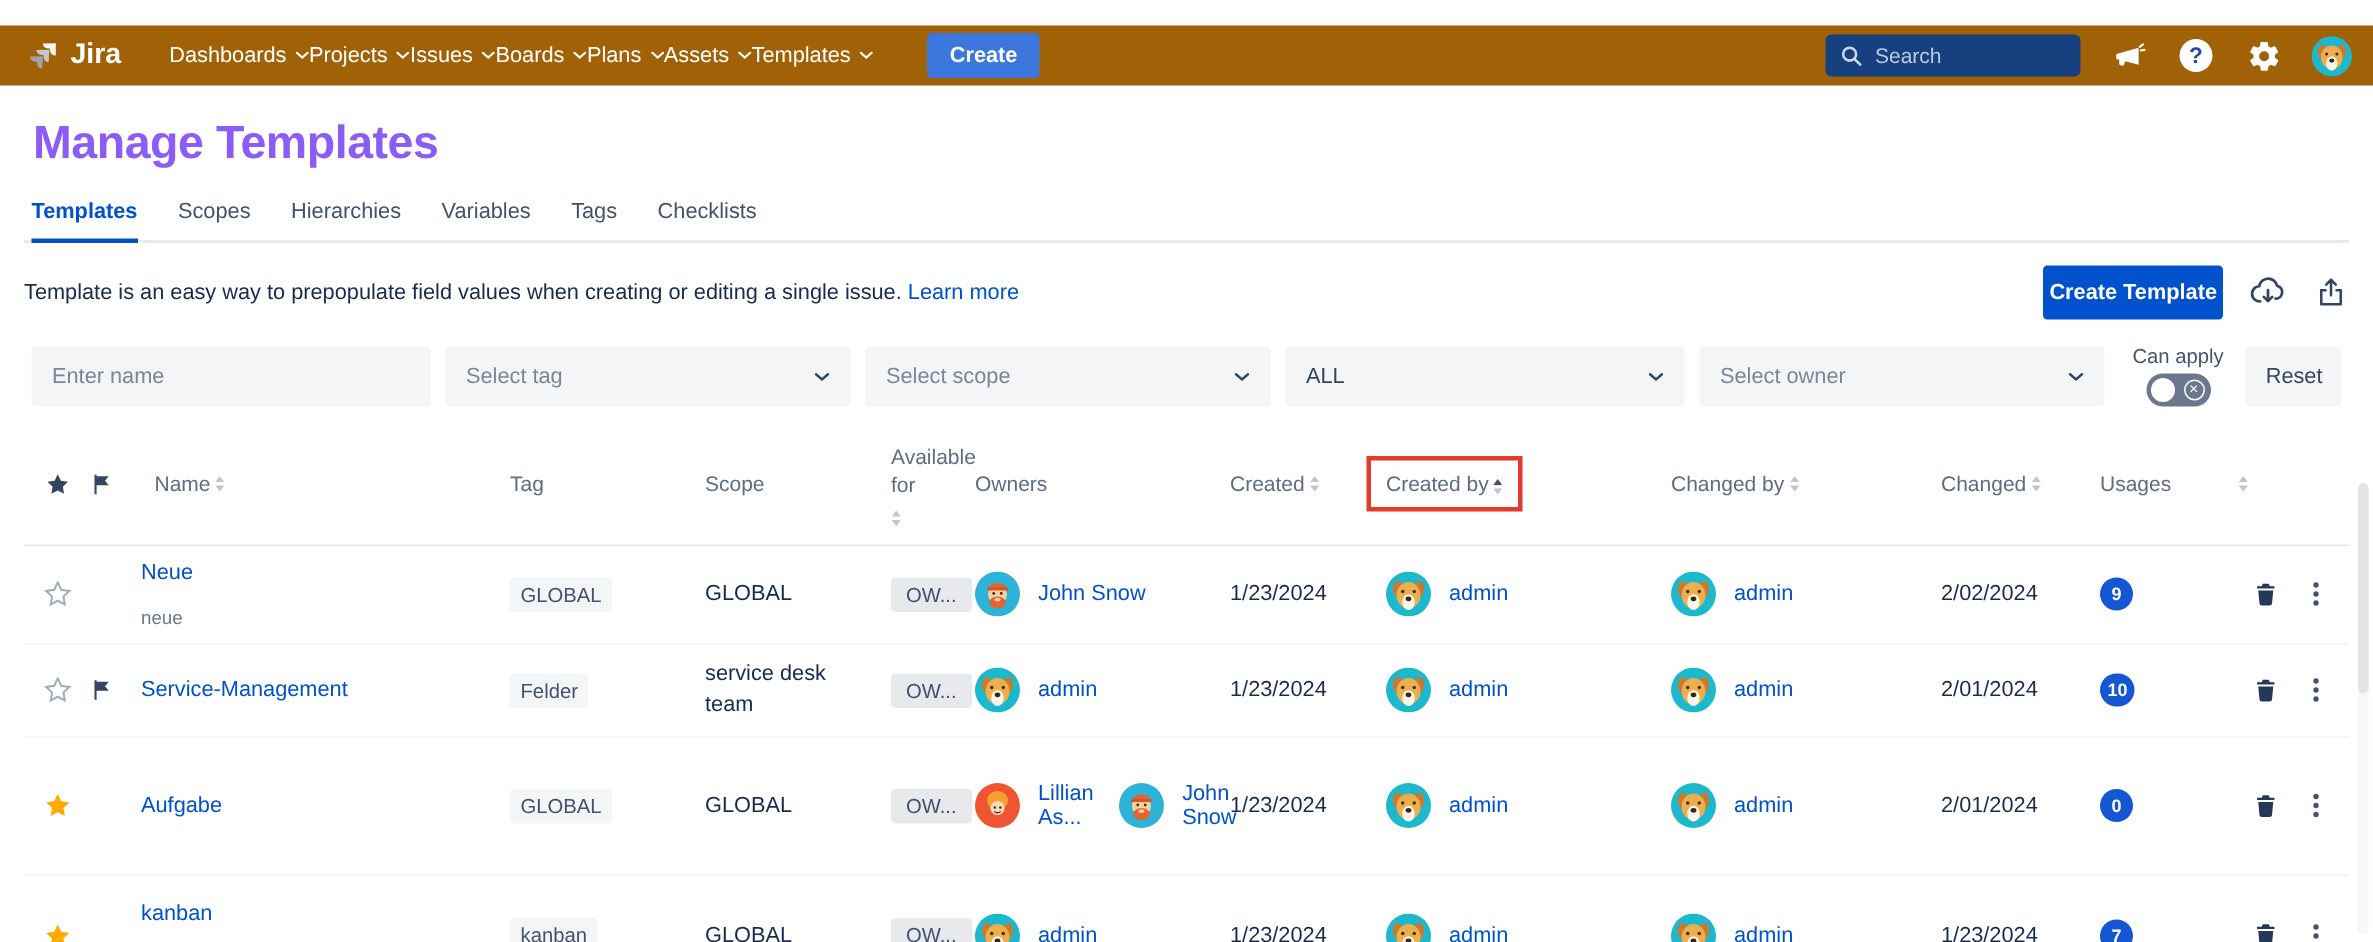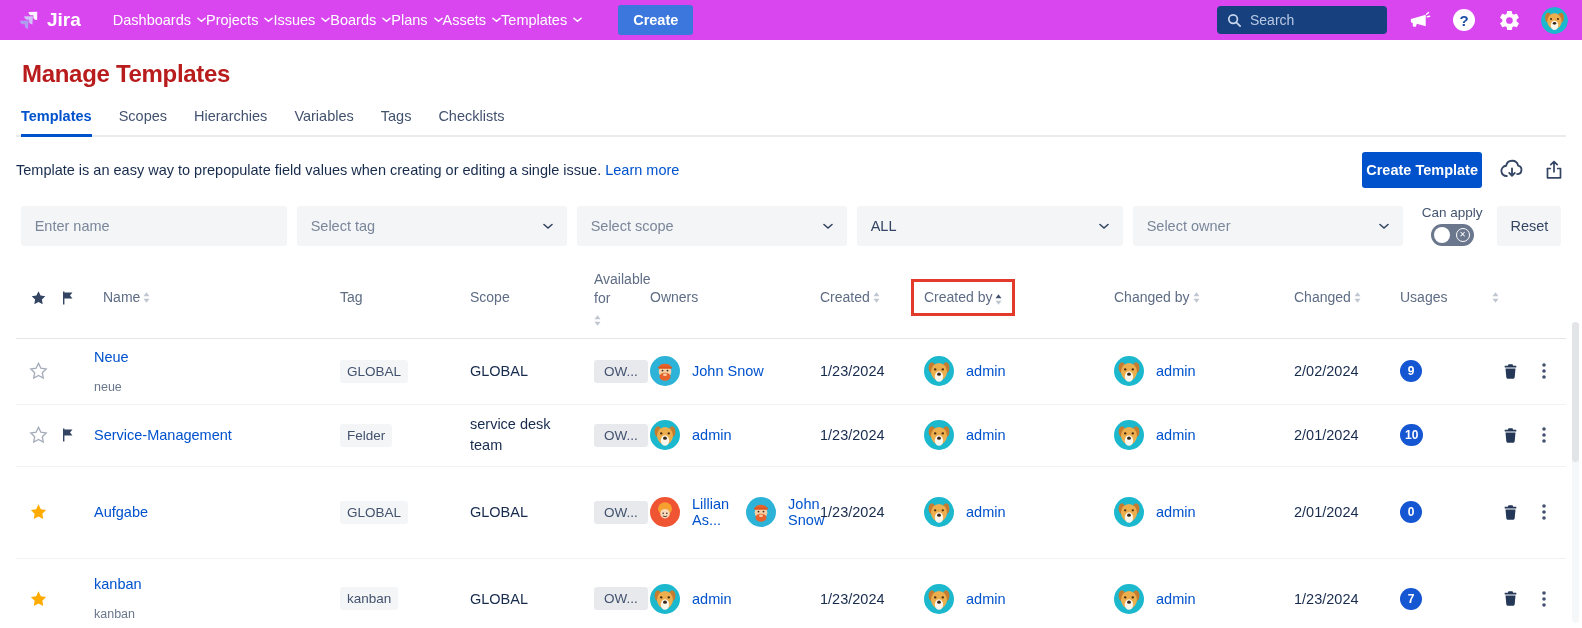--- a/index.html
+++ b/index.html
@@ -1,36 +1,36 @@
 <!DOCTYPE html>
 <html><head>
 <meta charset="utf-8">
 <style>
   * { margin:0; padding:0; box-sizing:border-box; }
   html,body { width:1582px; height:628px; overflow:hidden; }
   body { font-family:"Liberation Sans","DejaVu Sans",sans-serif; background:#fff; color:#172B4D; position:relative; }
 
   
-  .navbar { height:40px; background:#d946ef; display:flex; align-items:center; justify-content:space-between; padding:0 14px 0 18px; }
+  .navbar { height:40px; background:#a16207; display:flex; align-items:center; justify-content:space-between; padding:0 14px 0 18px;margin-top:17px; }
   .nav-left { display:flex; align-items:center; gap:10px; }
   .logo { display:flex; align-items:center; gap:7px; color:#fff; font-size:19px; font-weight:600; margin-right:22px; cursor:pointer; }
   .nav-menu { display:flex; align-items:center; margin-right:26px; }
   .nav-item { display:flex; align-items:center; gap:6px; color:#fff; font-size:14.5px; font-weight:500; cursor:pointer; }
   .nav-create { background:#3B77DC; color:#fff; border:none; border-radius:3px; font-size:14.5px; font-weight:600; padding:7px 15px; cursor:pointer; font-family:inherit; }
   .nav-right { display:flex; align-items:center; gap:19px; }
   .nav-search { display:flex; align-items:center; gap:8px; background:#16407E; border-radius:4px; width:170px; height:28px; padding:0 10px; }
   .nav-search input { background:transparent; border:none; outline:none; color:#E8EEF9; font-size:14px; width:120px; font-family:inherit; }
   .nav-search input::placeholder { color:#B9C9E4; }
   .nav-ico { display:flex; align-items:center; justify-content:center; width:26px; height:26px; cursor:pointer; }
   .help-circle { width:22px; height:22px; border-radius:50%; background:#fff; color:#1C4CA6; font-weight:700; font-size:15px; display:flex; align-items:center; justify-content:center; }
   .nav-avatar { width:27px; height:27px; border-radius:50%; overflow:hidden; cursor:pointer; }
 
   
   main { padding:0 16px; }
-  h1 { font-size:24px; font-weight:700; color:#b91c1c; margin:20px 0 0 6px; letter-spacing:-.3px; }
+  h1 { font-size:31px; font-weight:700; color:#8b5cf6; margin:20px 0 0 6px; letter-spacing:-.3px; }
   .tabs { display:flex; gap:27px; margin-top:20px; border-bottom:2px solid #E9EBEE; padding-left:5px; }
   .tab { font-size:14.5px; color:#42526E; padding-bottom:10px; cursor:pointer; border-bottom:3px solid transparent; margin-bottom:-2px; }
   .tab.active { color:#0052CC; font-weight:700; border-bottom-color:#0052CC; }
 
   .desc-row { display:flex; justify-content:space-between; align-items:center; margin-top:15px; }
   .desc { font-size:14.5px; color:#172B4D; }
   .desc a { color:#0052CC; text-decoration:none; cursor:pointer; }
   .desc-actions { display:flex; align-items:center; gap:17px; }
   .btn-primary { background:#0052CC; color:#fff; border:none; border-radius:3px; font-size:14.5px; font-weight:600; padding:10px 4px; cursor:pointer; font-family:inherit; }
   .tool-ico { display:flex; align-items:center; cursor:pointer; }

